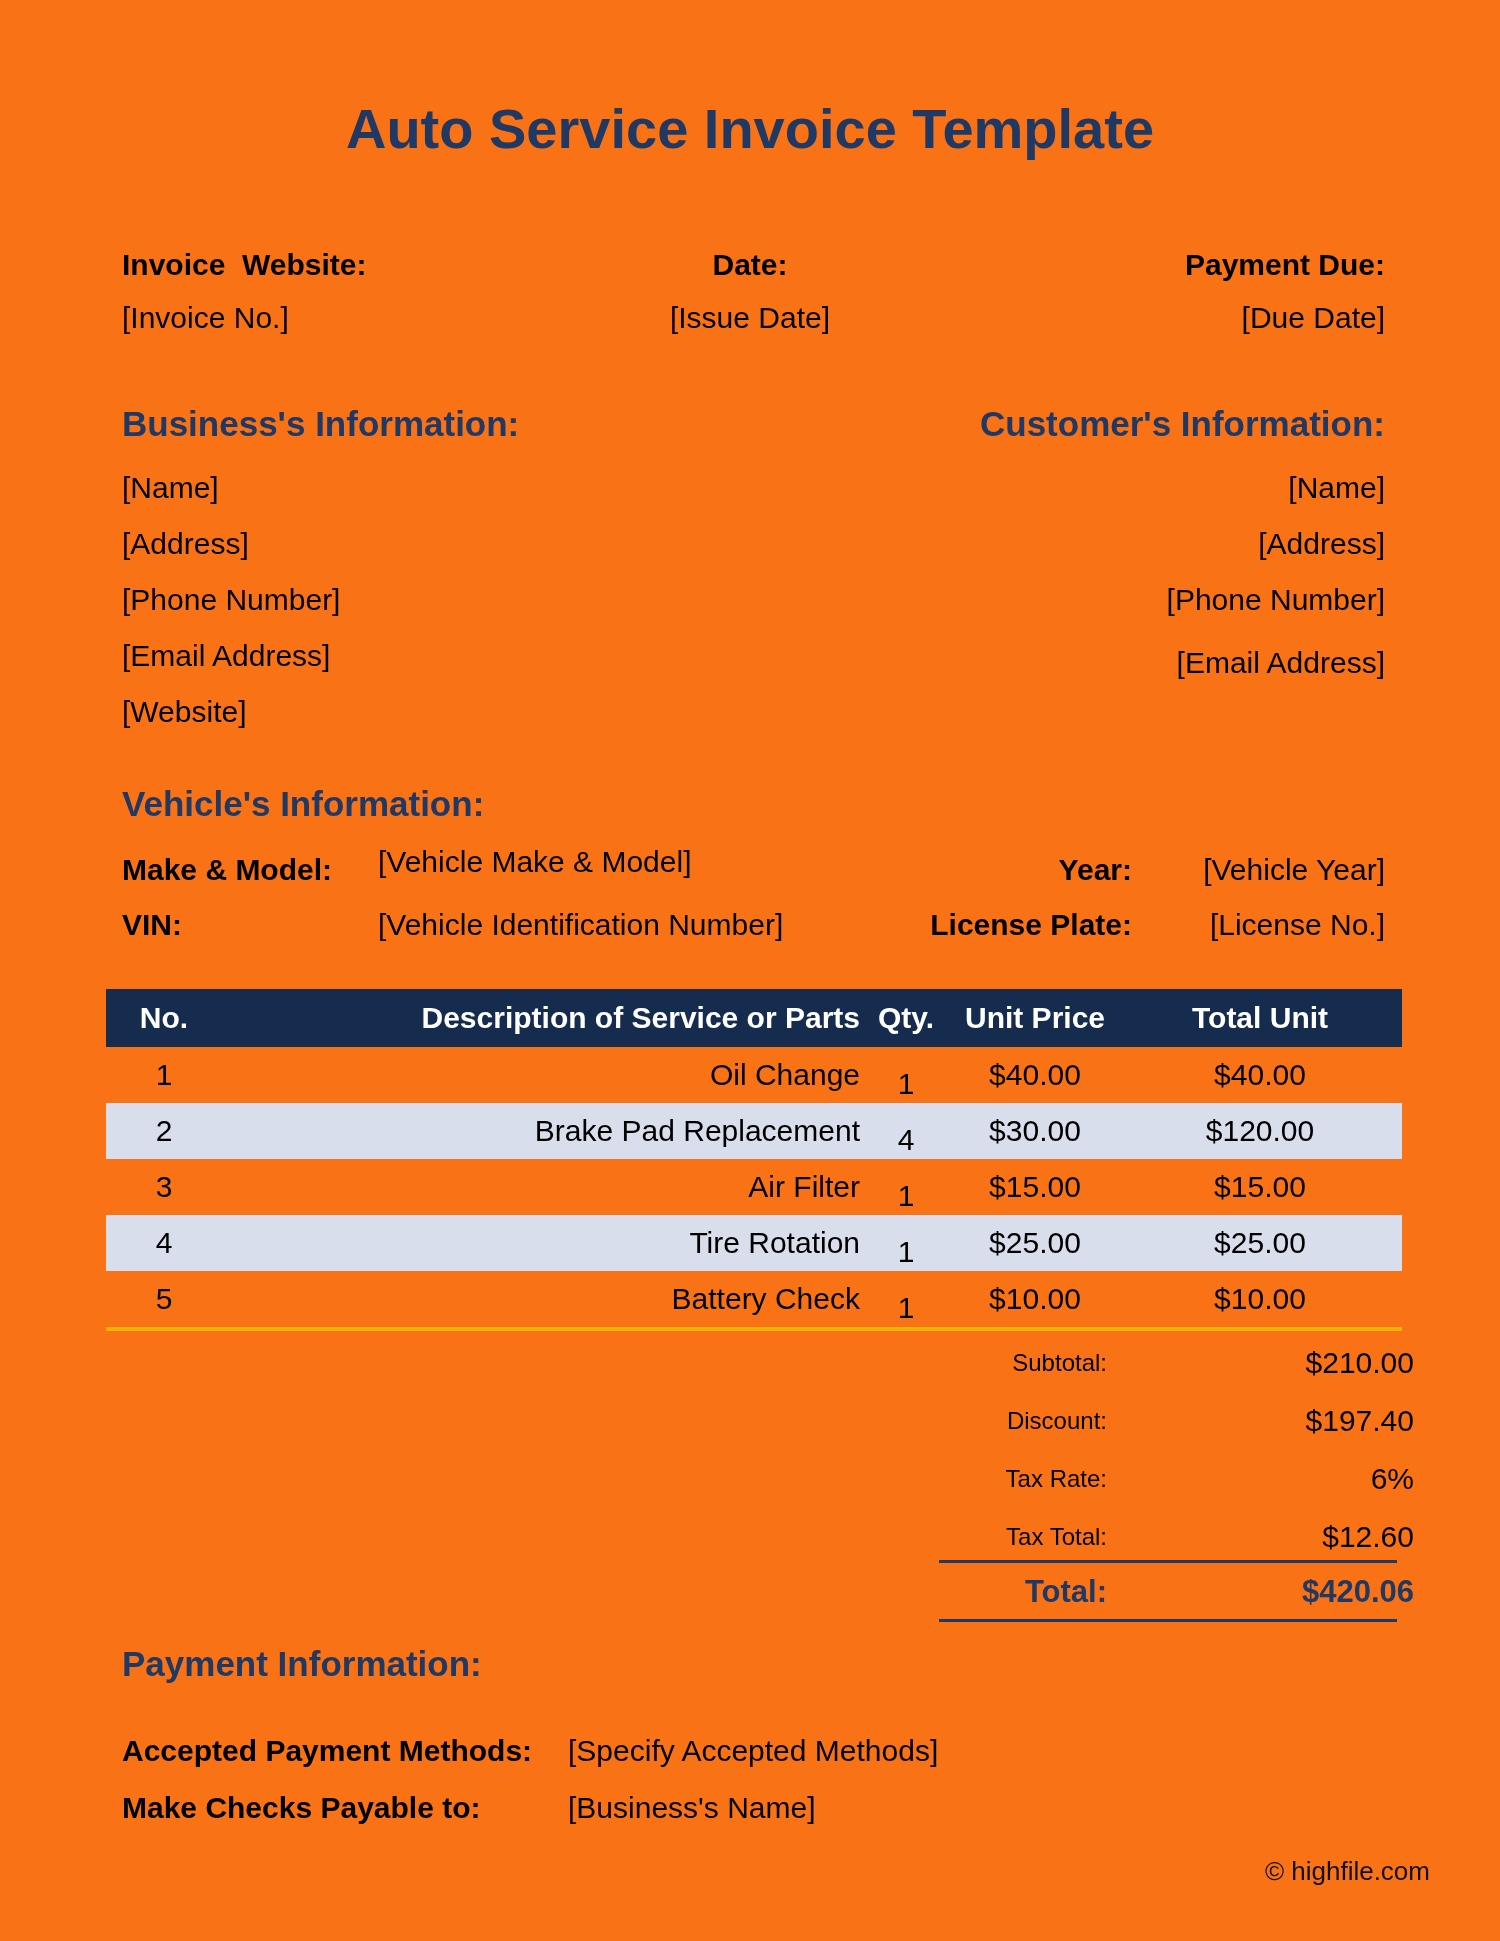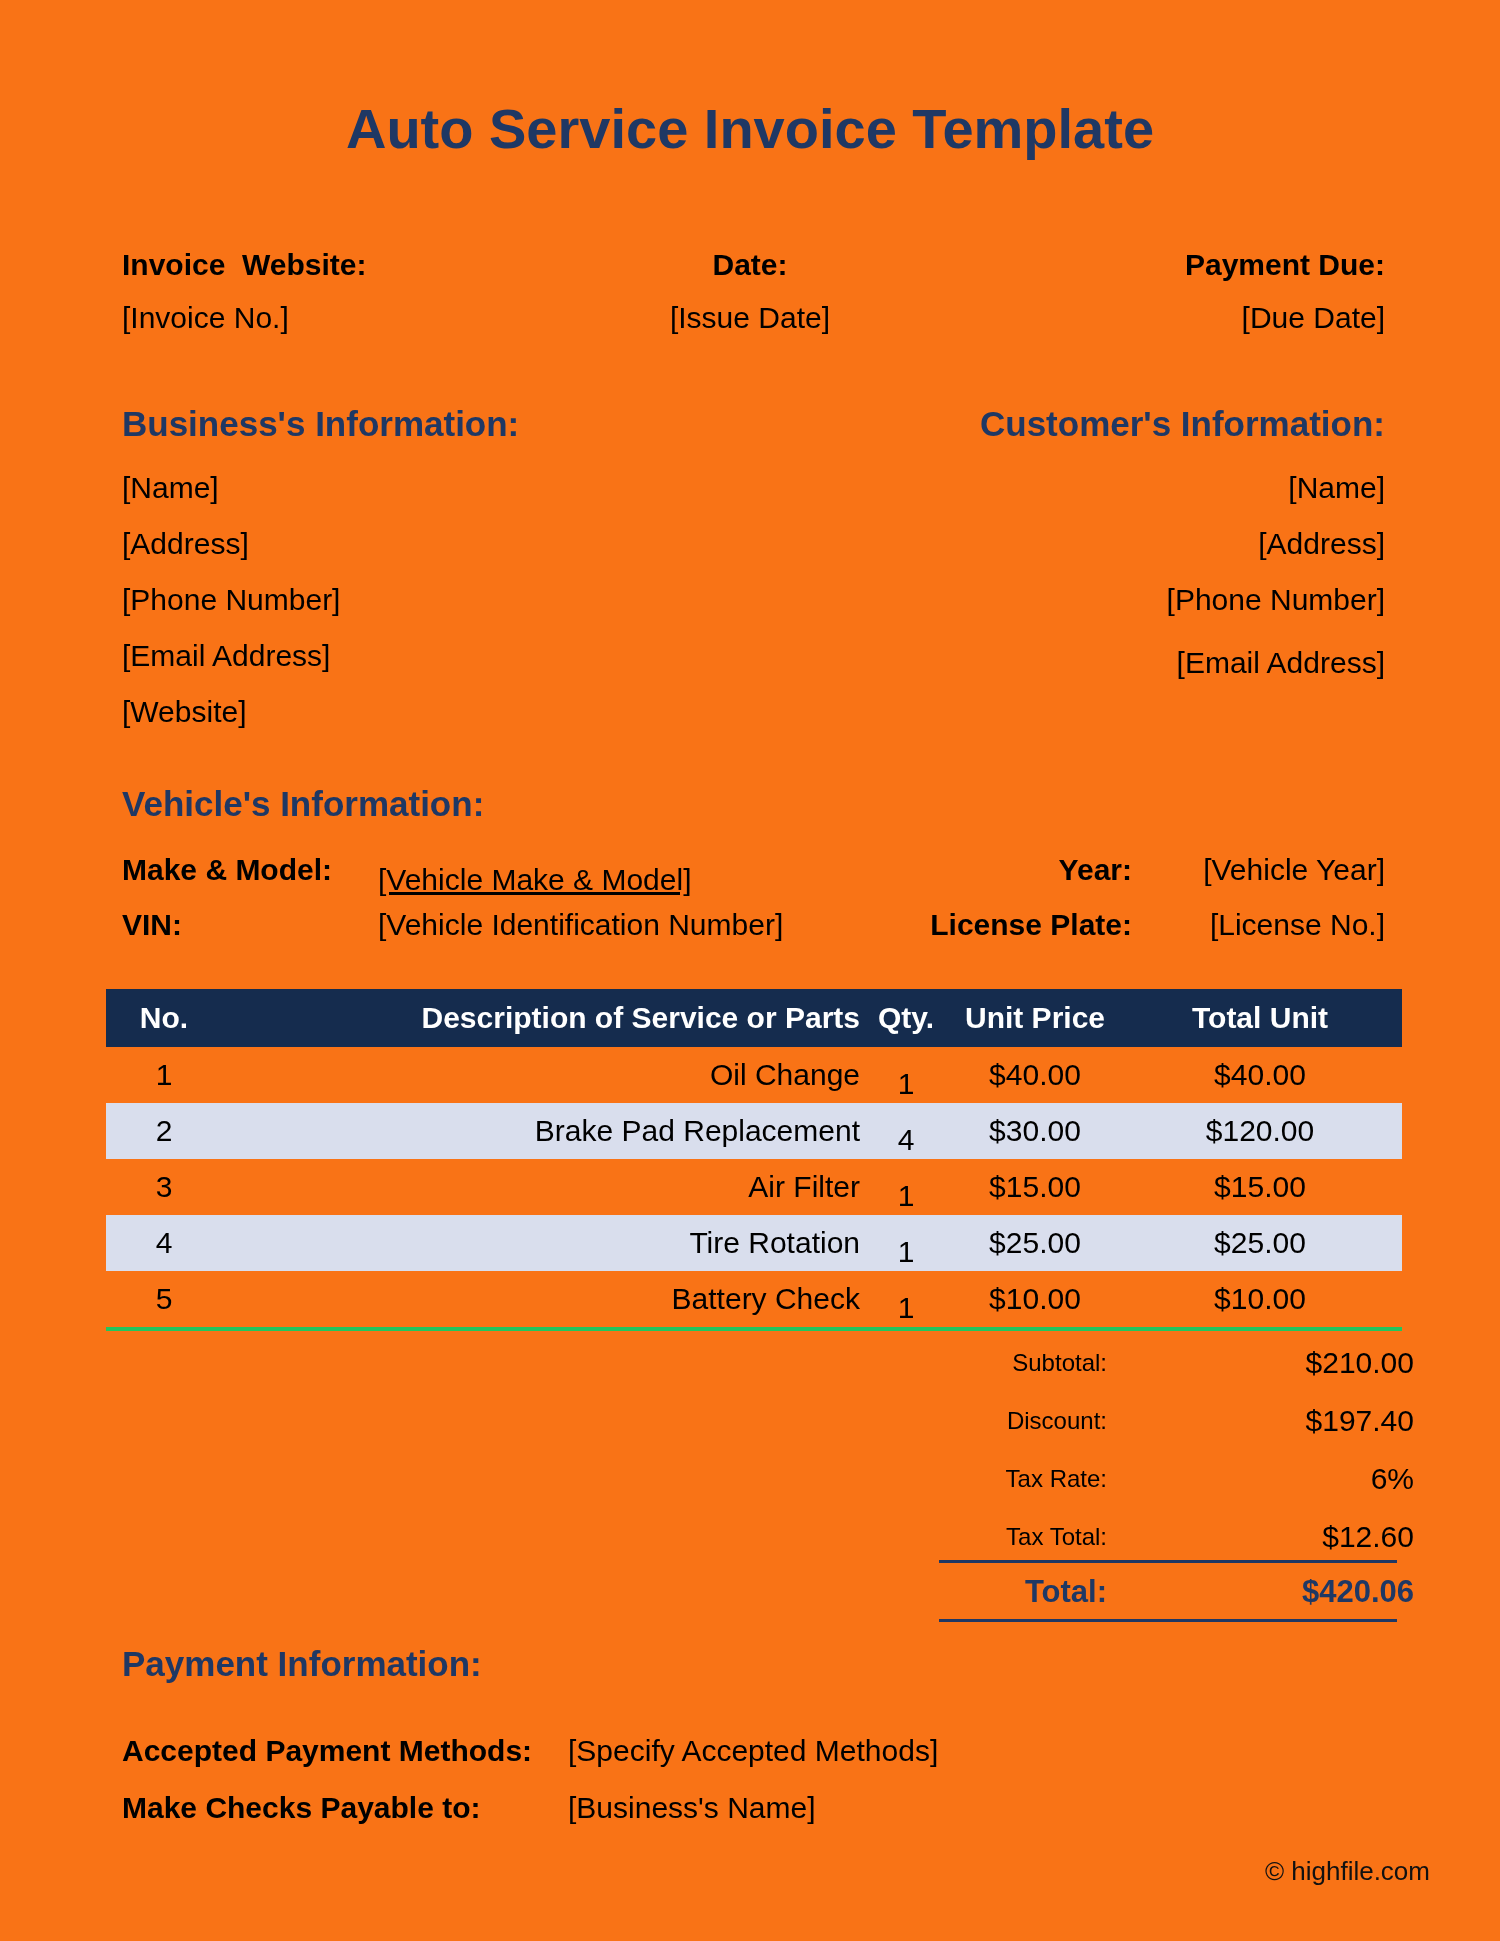--- a/index.html
+++ b/index.html
@@ -29,21 +29,21 @@
     font-size:35px;
     font-weight:700;
     color:#1F3864;
     line-height:42px;
   }
   .meta-center{left:0;right:0;text-align:center;}
 
   
   .svc-table{
     left:106px;top:989px;width:1296px;
-    border-bottom:4px solid #22c55e;
+    border-bottom:4px solid #eab308;
   }
   .trow{
     display:grid;
     grid-template-columns:116px 638px 92px 166px 284px;
     height:56px;
     align-items:center;
     font-size:30px;
   }
   .trow.thead{
     height:58px;
@@ -88,21 +88,21 @@
 
   <div class="abs section-h rt" style="right:115px;top:403px;">Customer's Information:</div>
   <div class="abs t30 rt" style="right:115px;top:470px;">[Name]</div>
   <div class="abs t30 rt" style="right:115px;top:526px;">[Address]</div>
   <div class="abs t30 rt" style="right:115px;top:582px;">[Phone Number]</div>
   <div class="abs t30 rt" style="right:115px;top:645px;">[Email Address]</div>
 
   <div class="abs section-h" style="left:122px;top:783px;">Vehicle's Information:</div>
 
   <div class="abs t30 b" style="left:122px;top:852px;">Make &amp; Model:</div>
-  <div class="abs t30" style="left:378px;top:862px;text-decoration:underline;">[Vehicle Make &amp; Model]</div>
+  <div class="abs t30" style="left:378px;top:844px;">[Vehicle Make &amp; Model]</div>
   <div class="abs t30 b rt" style="right:368px;top:852px;">Year:</div>
   <div class="abs t30 rt" style="right:115px;top:852px;">[Vehicle Year]</div>
 
   <div class="abs t30 b" style="left:122px;top:907px;">VIN:</div>
   <div class="abs t30" style="left:378px;top:907px;">[Vehicle Identification Number]</div>
   <div class="abs t30 b rt" style="right:368px;top:907px;">License Plate:</div>
   <div class="abs t30 rt" style="right:115px;top:907px;">[License No.]</div>
 
   <div class="abs svc-table">
     <div class="trow thead">

